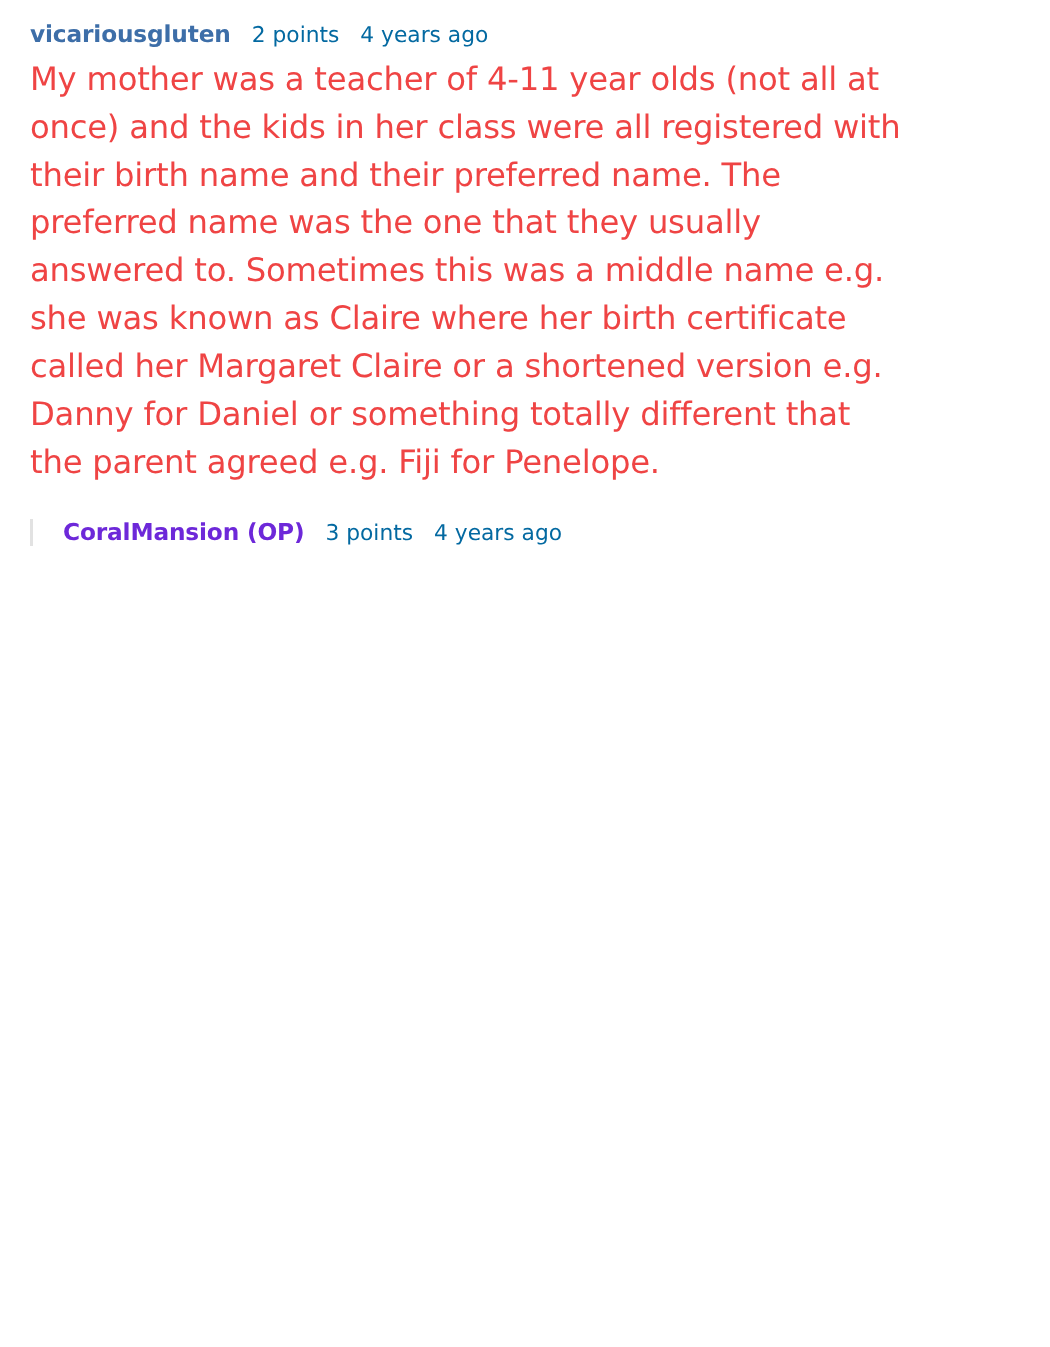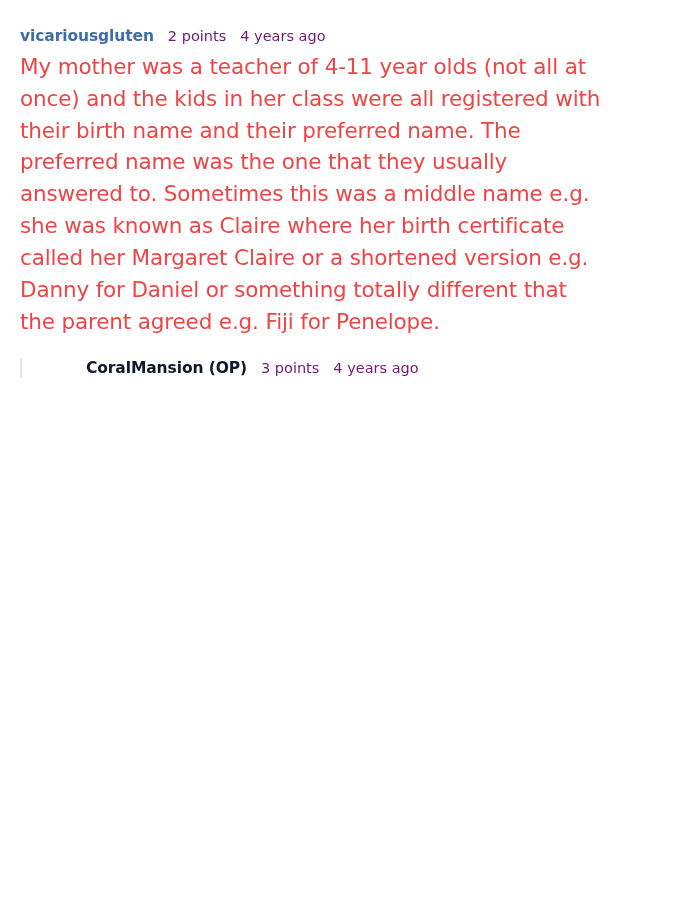--- a/index.html
+++ b/index.html
@@ -10,45 +10,44 @@
   body {
     width: 700px;
     height: 898px;
     font-family: "DejaVu Sans", sans-serif;
     color: #1a1a1b;
     overflow: hidden;
   }
   .thread {
     box-sizing: border-box;
     width: 623px;
-    padding: 27px 18px 0 20px;
+    padding: 14px 18px 0 20px;
   }
   .comment {
     position: relative;
   }
   .comment-header {
     display: flex;
     align-items: baseline;
     gap: 14px;
     margin-bottom: 6px;
     white-space: nowrap;
   }
   .author {
     font-size: 15.5px;
     font-weight: bold;
     color: #3d6ea8;
     letter-spacing: -0.1px;
   }
   .author.op {
-    color: #0f172a;
-    margin-left: 44px;
+    color: #6d28d9;
   }
   .meta {
     font-size: 14.5px;
-    color: #701a75;
+    color: #0369a1;
   }
   .body {
     font-size: 21.5px;
     line-height: 1.48;
     color: #ef4444;
     letter-spacing: -0.15px;
   }
   .body p {
     margin: 0 0 27px 0;
   }

